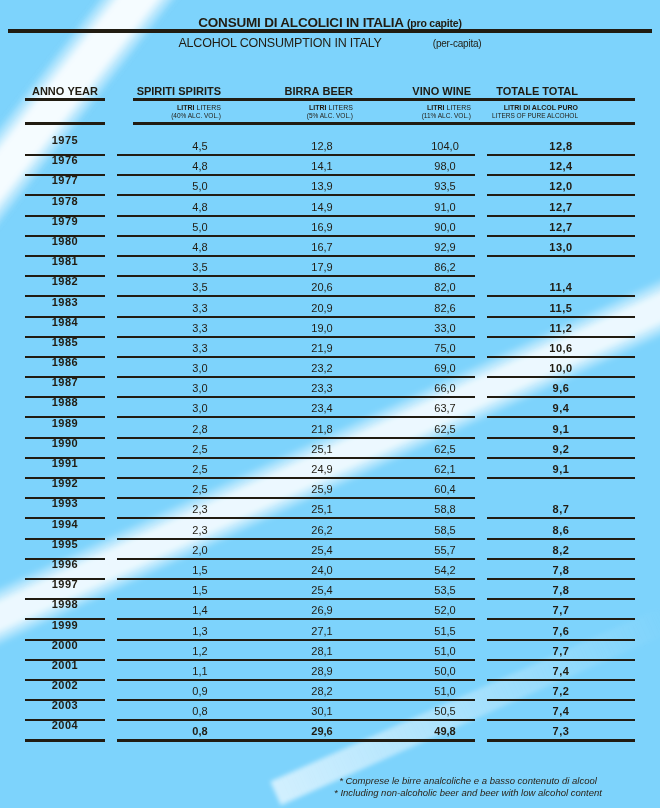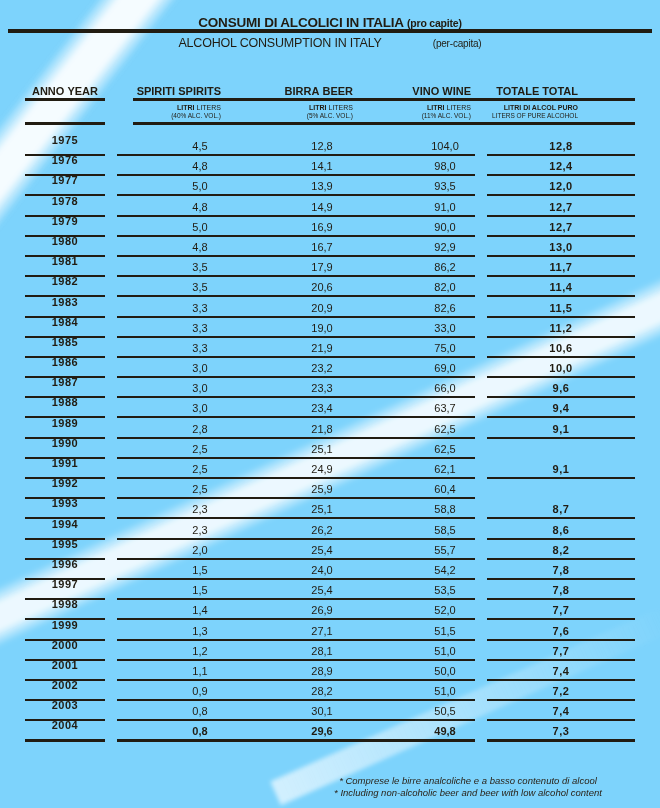--- a/index.html
+++ b/index.html
@@ -238,21 +238,20 @@
         </div>
         <div class="trow">
           <div class="cell ycell">1981</div>
           <div class="gapcell"></div>
           <div class="cell mid">
             <span class="v vs">3,5</span>
             <span class="v vb">17,9</span>
             <span class="v vw">86,2</span>
           </div>
           <div class="gapcell"></div>
-          <div class="cell tcell">11,7</div>
         </div>
         <div class="trow">
           <div class="cell ycell">1982</div>
           <div class="gapcell"></div>
           <div class="cell mid">
             <span class="v vs">3,5</span>
             <span class="v vb">20,6</span>
             <span class="v vw">82,0</span>
           </div>
           <div class="gapcell"></div>
@@ -337,20 +336,21 @@
         </div>
         <div class="trow">
           <div class="cell ycell">1990</div>
           <div class="gapcell"></div>
           <div class="cell mid">
             <span class="v vs">2,5</span>
             <span class="v vb">25,1</span>
             <span class="v vw">62,5</span>
           </div>
           <div class="gapcell"></div>
+          <div class="cell tcell">9,2</div>
         </div>
         <div class="trow">
           <div class="cell ycell">1991</div>
           <div class="gapcell"></div>
           <div class="cell mid">
             <span class="v vs">2,5</span>
             <span class="v vb">24,9</span>
             <span class="v vw">62,1</span>
           </div>
           <div class="gapcell"></div>

